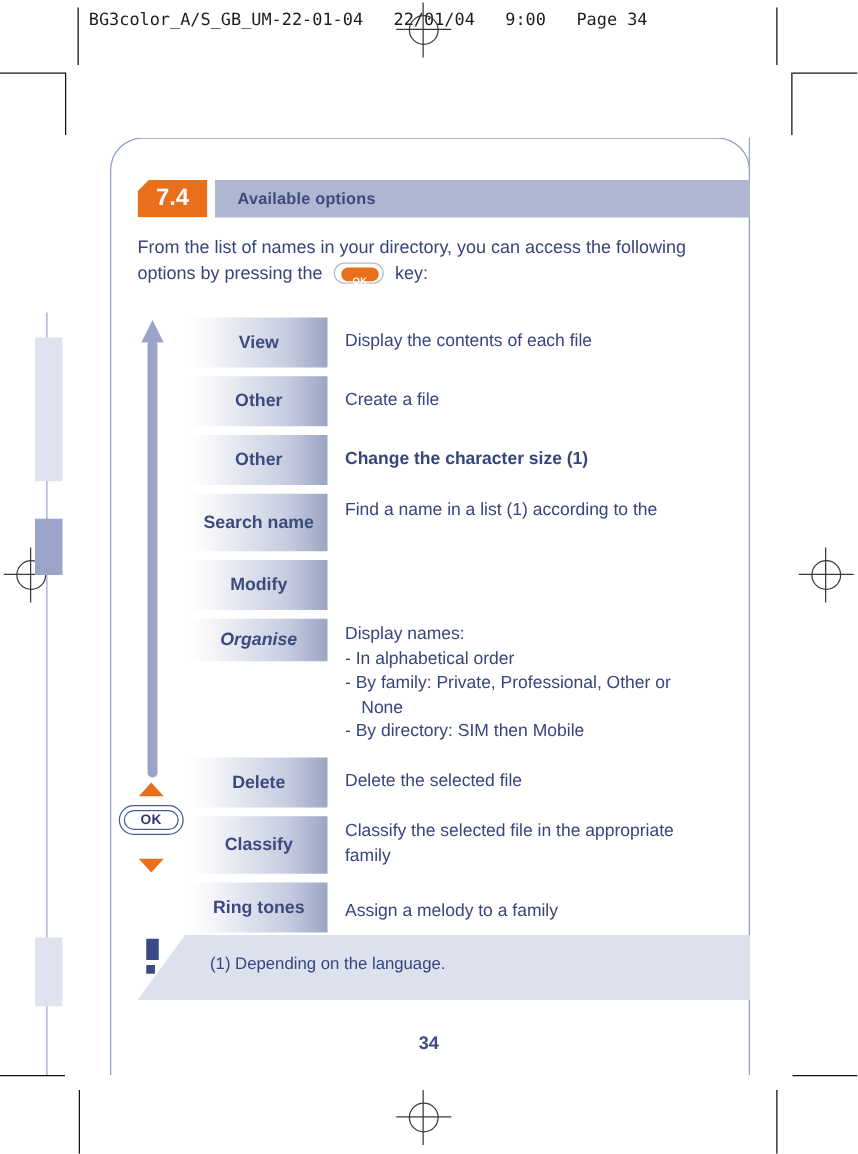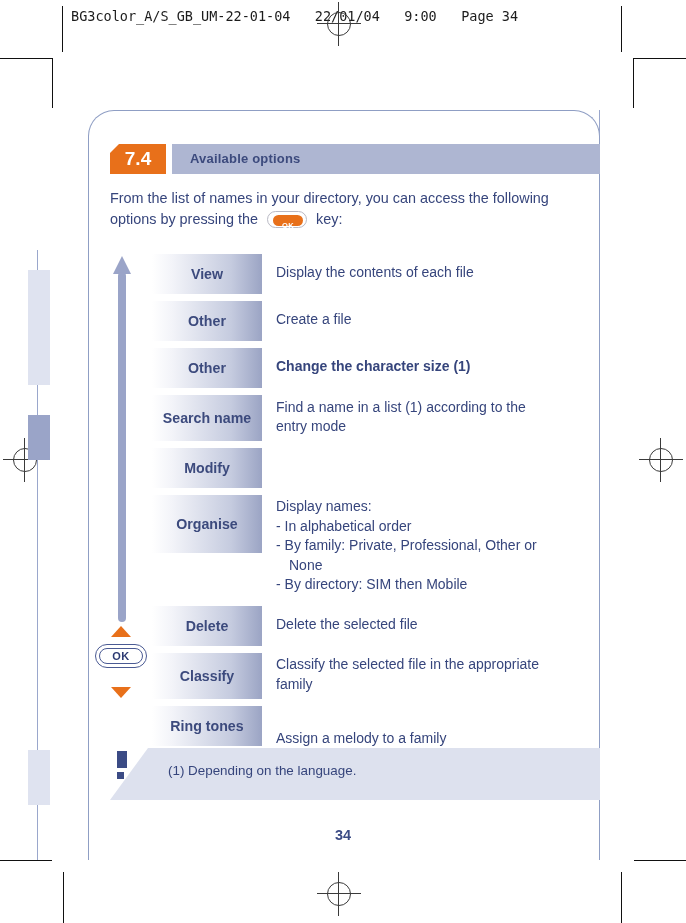--- a/index.html
+++ b/index.html
@@ -264,28 +264,27 @@
     <div class="row" style="height: 40px; margin-bottom: 7px;">
       <div class="label" style="height: 40px;">Other</div>
       <div class="desc" style="top: 9.25px; font-weight: bold;">
         <span class="dl">Change the character size (1)</span>
       </div>
     </div>
     <div class="row" style="height: 46px; margin-bottom: 7px;">
       <div class="label" style="height: 46px;">Search name</div>
       <div class="desc just" style="top: 2.5px;">
         <span class="dl">Find  a  name  in  a  list  (1)  according  to  the</span>
-        <span class="dl">entry mode</span>
       </div>
     </div>
     <div class="row" style="height: 40px; margin-bottom: 7px;">
       <div class="label" style="height: 40px;">Modify</div>
     </div>
     <div class="row" style="height: 103.5px; margin-bottom: 7px;">
-      <div class="label" style="height: 58px;">Organise</div>
+      <div class="label" style="height: 34px; font-style: italic;">Organise</div>
       <div class="desc" style="top: 2px;">
         <span class="dl">Display names:</span>
         <span class="dl">- In alphabetical order</span>
         <span class="dl">- By family: Private, Professional, Other or</span>
         <span class="dl ind">None</span>
         <span class="dl">- By directory: SIM then Mobile</span>
       </div>
     </div>
     <div class="row" style="height: 40px; margin-bottom: 7px;">
       <div class="label" style="height: 40px;">Delete</div>
@@ -295,21 +294,21 @@
     </div>
     <div class="row" style="height: 46px; margin-bottom: 7px;">
       <div class="label" style="height: 46px;">Classify</div>
       <div class="desc just" style="top: 2.5px;">
         <span class="dl">Classify  the  selected  file  in  the  appropriate</span>
         <span class="dl">family</span>
       </div>
     </div>
     <div class="row" style="height: 40px; margin-bottom: 7px;">
       <div class="label" style="height: 40px;">Ring tones</div>
-      <div class="desc" style="top: 23px;">
+      <div class="desc" style="top: 13px;">
         <span class="dl">Assign a melody to a family</span>
       </div>
     </div>
   </div>
 
 <div class="footnote">
   <div class="fn-band"></div>
   <div class="fn-excl">
     <div class="bar"></div>
     <div class="dot"></div>

